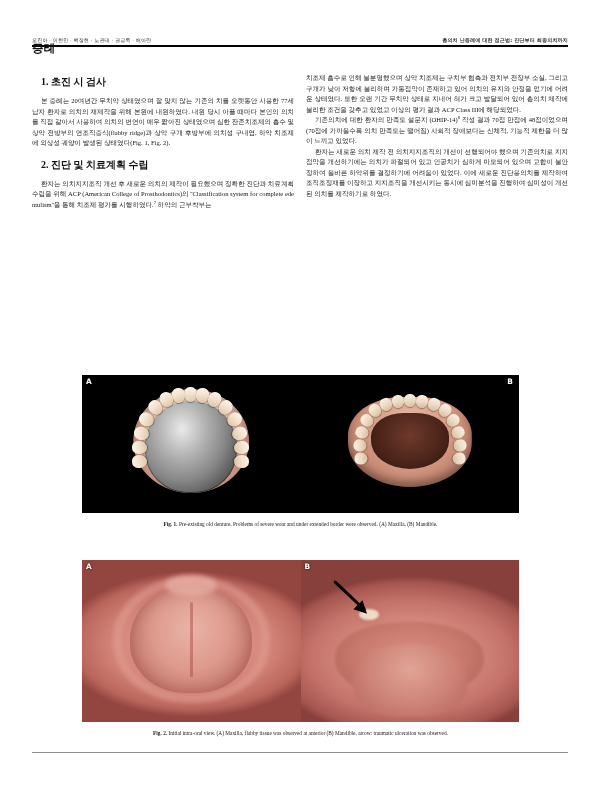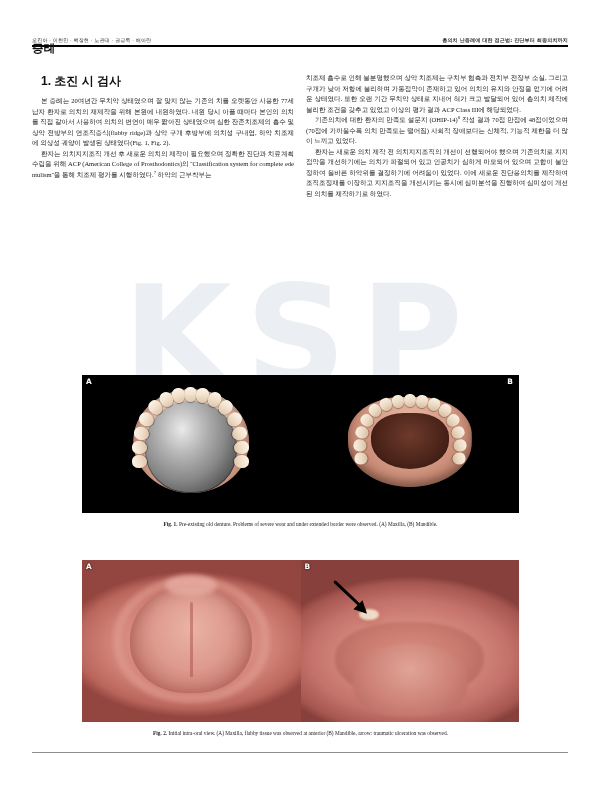--- a/index.html
+++ b/index.html
@@ -73,26 +73,26 @@
     line-height: 10.55px;
     text-align: justify;
     text-justify: inter-character;
     color: #161616;
     word-break: break-all;
   }
   .col-left  { left: 32px; }
   .col-right { left: 306px; }
 
   .subhead {
-    font-size: 12px;
+    font-size: 10px;
     font-weight: bold;
     margin: 10px 0 9px 9px;
     line-height: 11px;
     color: #111111;
-    font-family: Liberation Sans, sans-serif;
+    font-family: Liberation Serif, serif;
   }
   .subhead:first-child { margin-top: 3px; }
 
   .para {
     margin: 0 0 0 0;
     text-indent: 9px;
   }
   .para + .para { margin-top: 0; }
 
   .sup {
@@ -368,25 +368,25 @@
 <div class="page">
 
   <div class="runhead">
     <span class="runhead-left">오진아 · 이현민 · 백장현 · 노관태 · 권긍록 · 배아란</span>
     <span class="runhead-right">총의치 난증례에 대한 접근법: 진단부터 최종의치까지</span>
   </div>
   <div class="runrule"></div>
 
   <div class="section-title">증례</div>
 
-  <div class="watermark">KSP</div>
 
   <div class="col col-left">
     <div class="subhead">1. 초진 시 검사</div>
     <p class="para">본 증례는 20여년간 무치악 상태였으며 잘 맞지 않는 기존의 치를 오랫동안 사용한 77세 남자 환자로 의치의 재제작을 위해 본원에 내원하였다. 내원 당시 아플 때마다 본인의 의치를 직접 갈아서 사용하여 의치의 변연이 매우 짧아진 상태였으며 심한 잔존치조제의 흡수 및 상악 전방부의 연조직증식(flabby ridge)과 상악 구개 후방부에 의치성 구내염, 하악 치조제에 외상성 궤양이 발생된 상태였다(Fig. 1, Fig. 2).</p>
+    <div class="subhead">2. 진단 및 치료계획 수립</div>
     <p class="para">
       <span>환자는 의치지지조직 개선 후 새로운 의치의 제작이 필요했으며 정확한 진단과 치료계획 수립을 위해 ACP (American College of Prosthodontics)의 ˝Classification system for complete edentulism˝을 통해 치조제 평가를 시행하였다.</span><span class="sup">7</span><span> 하악의 근부착부는</span>
     </p>
   </div>
 
   <div class="col col-right">
     <p class="para" style="text-indent:0;">
       <span>치조제 흡수로 인해 불분명했으며 상악 치조제는 구치부 협측과 전치부 전장부 소실, 그리고 구개가 낮아 저항에 불리하며 가동점막이 존재하고 있어 의치의 유지와 안정을 얻기에 어려운 상태였다. 또한 오랜 기간 무치악 상태로 지내어 혀가 크고 발달되어 있어 총의치 제작에 불리한 조건을 갖추고 있었고 이상의 평가 결과 </span><span class="lat">ACP Class III</span><span>에 해당되었다.</span>
     </p>
     <p class="para">

